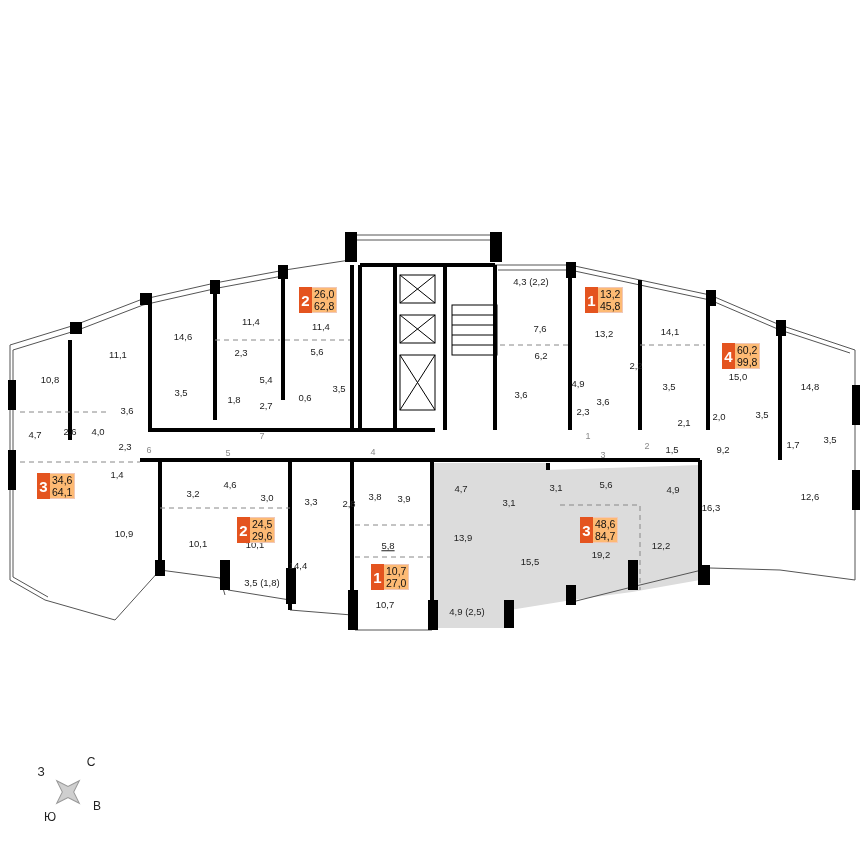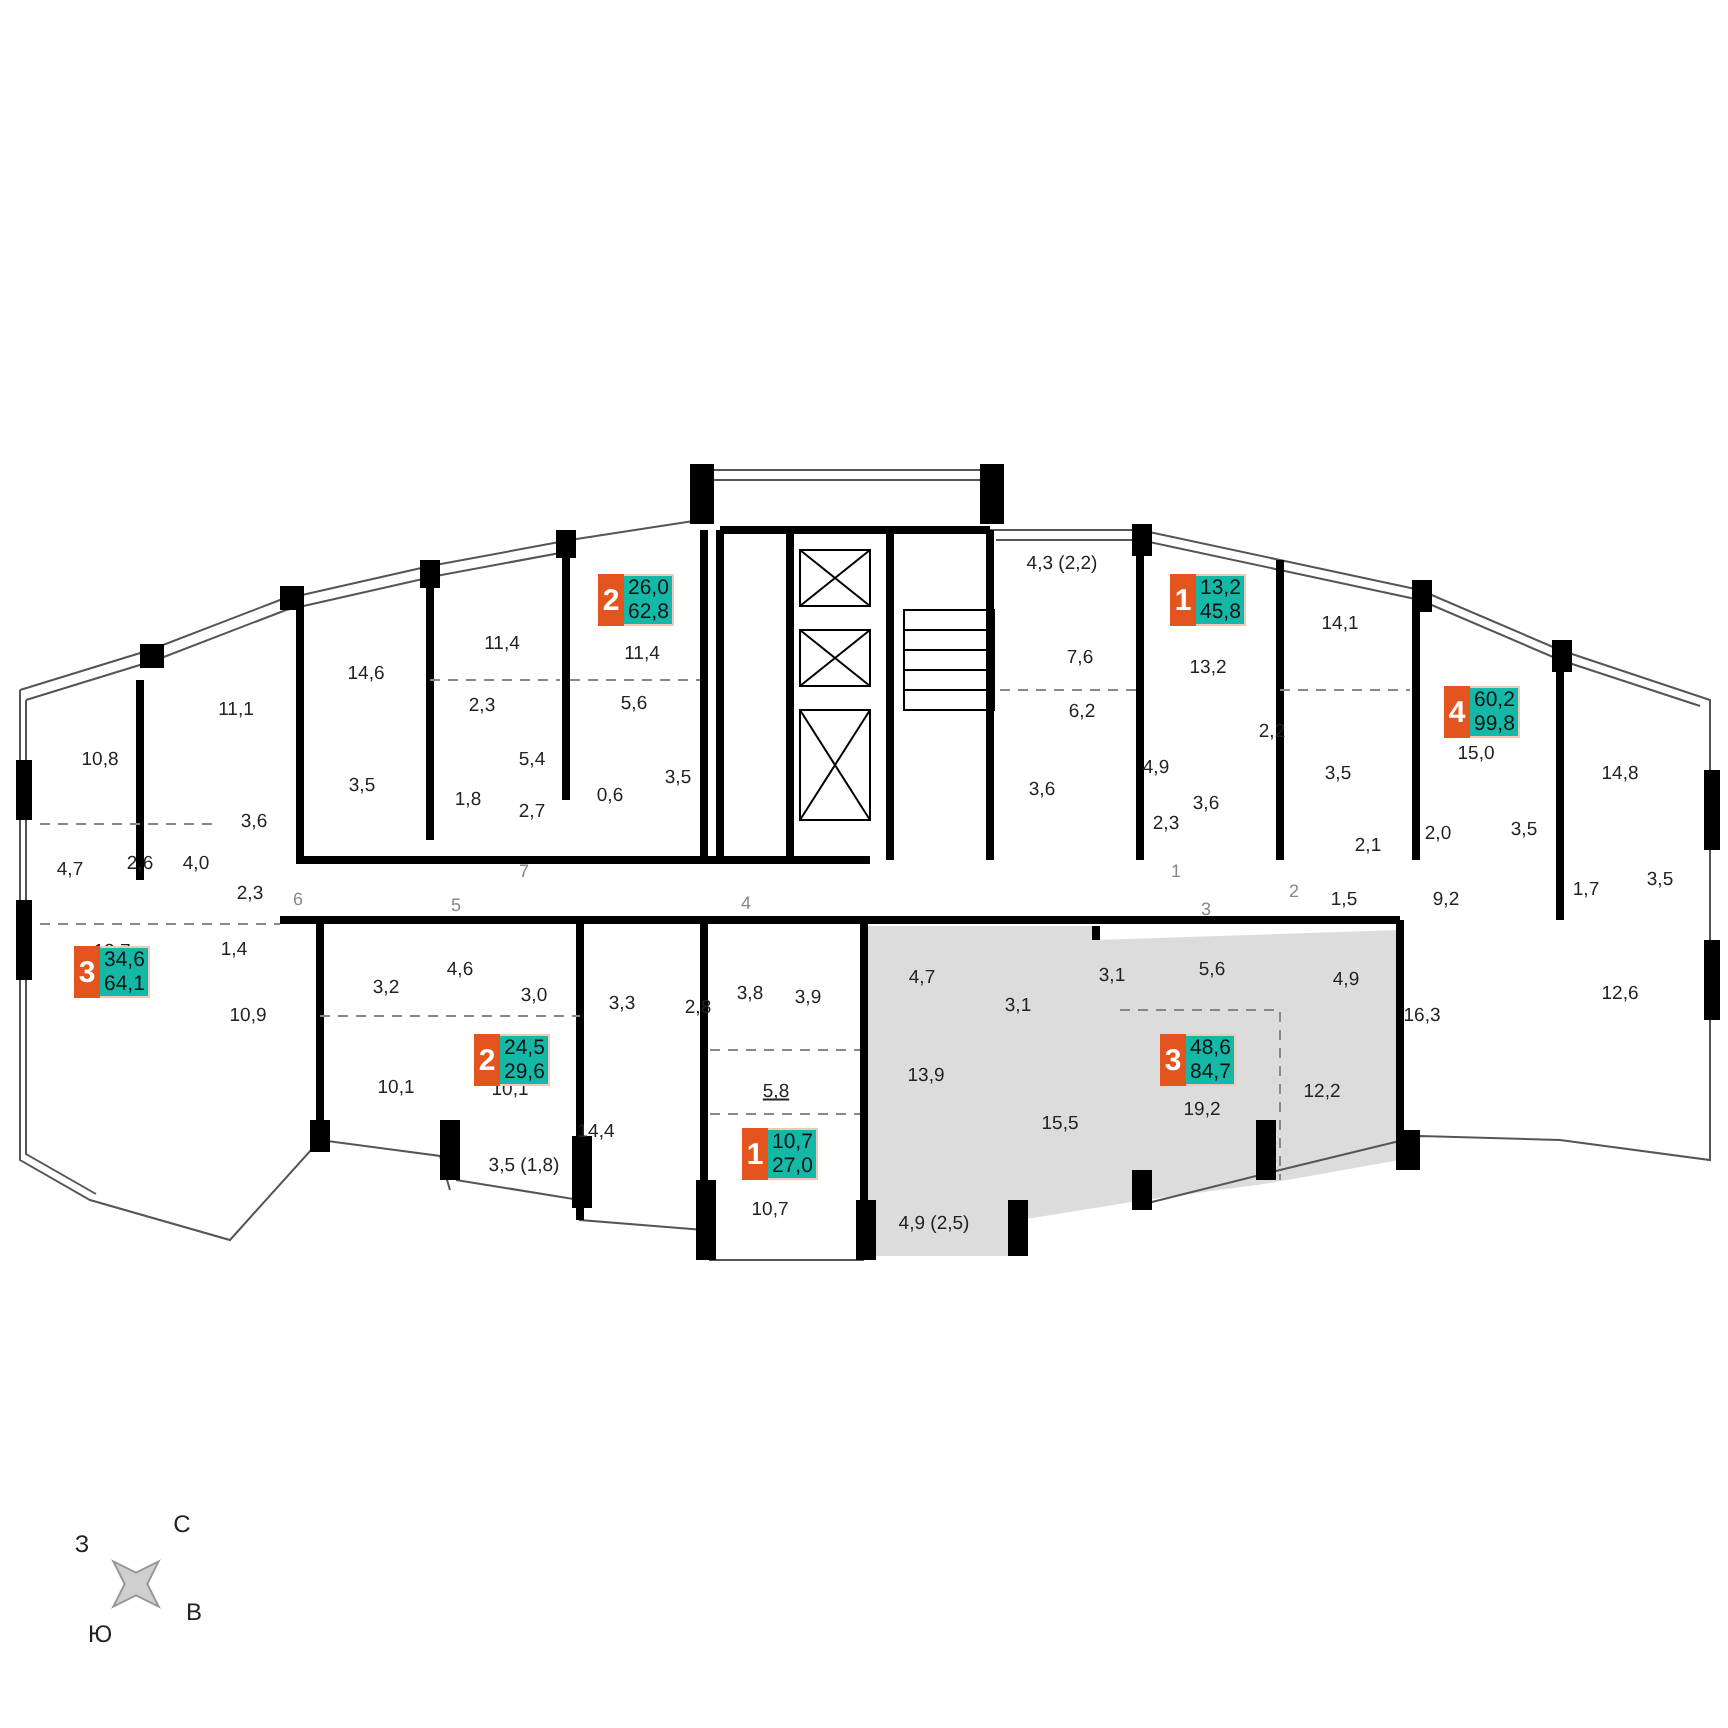--- a/index.html
+++ b/index.html
@@ -2,21 +2,21 @@
 <html><head>
 <meta charset="utf-8">
 <style>
   html,body{margin:0;padding:0;background:#ffffff;}
   body{width:864px;height:864px;position:relative;overflow:hidden;font-family:"Liberation Sans",sans-serif;}
   #plan{position:absolute;left:0;top:0;width:864px;height:864px;}
   .lbl{position:absolute;font-size:9.5px;color:#222;transform:translate(-50%,-50%);white-space:nowrap;line-height:1;}
   .door{position:absolute;font-size:9px;color:#888;transform:translate(-50%,-50%);line-height:1;}
   .badge{position:absolute;display:flex;align-items:stretch;height:26px;cursor:pointer;}
   .badge .rooms{width:13px;background:#e4541f;color:#fff;font-weight:bold;font-size:15px;display:flex;align-items:center;justify-content:center;}
-  .badge .areas{display:flex;flex-direction:column;justify-content:center;border:1px solid #f0c8b8;border-left:none;background:#14b8a6;padding:0 2px;}
+  .badge .areas{display:flex;flex-direction:column;justify-content:center;border:1px solid #f0c8b8;border-left:none;background:#fdba74;padding:0 2px;}
   .badge .areas span{font-size:10.5px;line-height:12px;color:#111;}
   .compass-lbl{position:absolute;font-size:12px;color:#222;transform:translate(-50%,-50%);}
 </style>
 </head>
 <body>
 
 <svg id="plan" viewBox="0 0 864 864" xmlns="http://www.w3.org/2000/svg">
 
   <path d="M432,463 L548,463 L548,470 L700,465 L700,580 L632,592 L572,600 L510,610 L510,628 L432,628 Z" fill="#dcdcdc" stroke="none"></path>
 
@@ -116,21 +116,21 @@
     <span class="lbl" style="left: 183px; top: 337px;">14,6</span>
     <span class="lbl" style="left: 181px; top: 393px;">3,5</span>
     <span class="lbl" style="left: 127px; top: 411px;">3,6</span>
     <span class="lbl" style="left: 35px; top: 435px;">4,7</span>
     <span class="lbl" style="left: 70px; top: 432px;">2,6</span>
     <span class="lbl" style="left: 98px; top: 432px;">4,0</span>
     <span class="lbl" style="left: 125px; top: 447px;">2,3</span>
     <span class="lbl" style="left: 117px; top: 475px;">1,4</span>
     <span class="lbl" style="left: 56px; top: 476px;">12,7</span>
     <span class="lbl" style="left: 193px; top: 494px;">3,2</span>
-    <span class="lbl" style="left: 124px; top: 508px;">10,9</span>
+    <span class="lbl" style="left: 124px; top: 534px;">10,9</span>
     <span class="lbl" style="left: 230px; top: 485px;">4,6</span>
     <span class="lbl" style="left: 267px; top: 498px;">3,0</span>
     <span class="lbl" style="left: 311px; top: 502px;">3,3</span>
     <span class="lbl" style="left: 349px; top: 504px;">2,8</span>
     <span class="lbl" style="left: 198px; top: 544px;">10,1</span>
     <span class="lbl" style="left: 255px; top: 545px;">10,1</span>
     <span class="lbl" style="left: 262px; top: 583px;">3,5 (1,8)</span>
     <span class="lbl" style="left: 298px; top: 566px;">14,4</span>
     <span class="lbl" style="left: 251px; top: 322px;">11,4</span>
     <span class="lbl" style="left: 321px; top: 327px;">11,4</span>
@@ -143,21 +143,21 @@
     <span class="lbl" style="left: 339px; top: 389px;">3,5</span>
     <span class="lbl" style="left: 531px; top: 282px;">4,3 (2,2)</span>
     <span class="lbl" style="left: 540px; top: 329px;">7,6</span>
     <span class="lbl" style="left: 604px; top: 334px;">13,2</span>
     <span class="lbl" style="left: 541px; top: 356px;">6,2</span>
     <span class="lbl" style="left: 636px; top: 366px;">2,2</span>
     <span class="lbl" style="left: 578px; top: 384px;">4,9</span>
     <span class="lbl" style="left: 521px; top: 395px;">3,6</span>
     <span class="lbl" style="left: 603px; top: 402px;">3,6</span>
     <span class="lbl" style="left: 583px; top: 412px;">2,3</span>
-    <span class="lbl" style="left: 670px; top: 312px;">14,1</span>
+    <span class="lbl" style="left: 670px; top: 332px;">14,1</span>
     <span class="lbl" style="left: 738px; top: 377px;">15,0</span>
     <span class="lbl" style="left: 810px; top: 387px;">14,8</span>
     <span class="lbl" style="left: 669px; top: 387px;">3,5</span>
     <span class="lbl" style="left: 667px; top: 423px; margin-left: 17px;">2,1</span>
     <span class="lbl" style="left: 719px; top: 417px;">2,0</span>
     <span class="lbl" style="left: 762px; top: 415px;">3,5</span>
     <span class="lbl" style="left: 672px; top: 450px;">1,5</span>
     <span class="lbl" style="left: 723px; top: 450px;">9,2</span>
     <span class="lbl" style="left: 793px; top: 445px;">1,7</span>
     <span class="lbl" style="left: 830px; top: 440px;">3,5</span>

